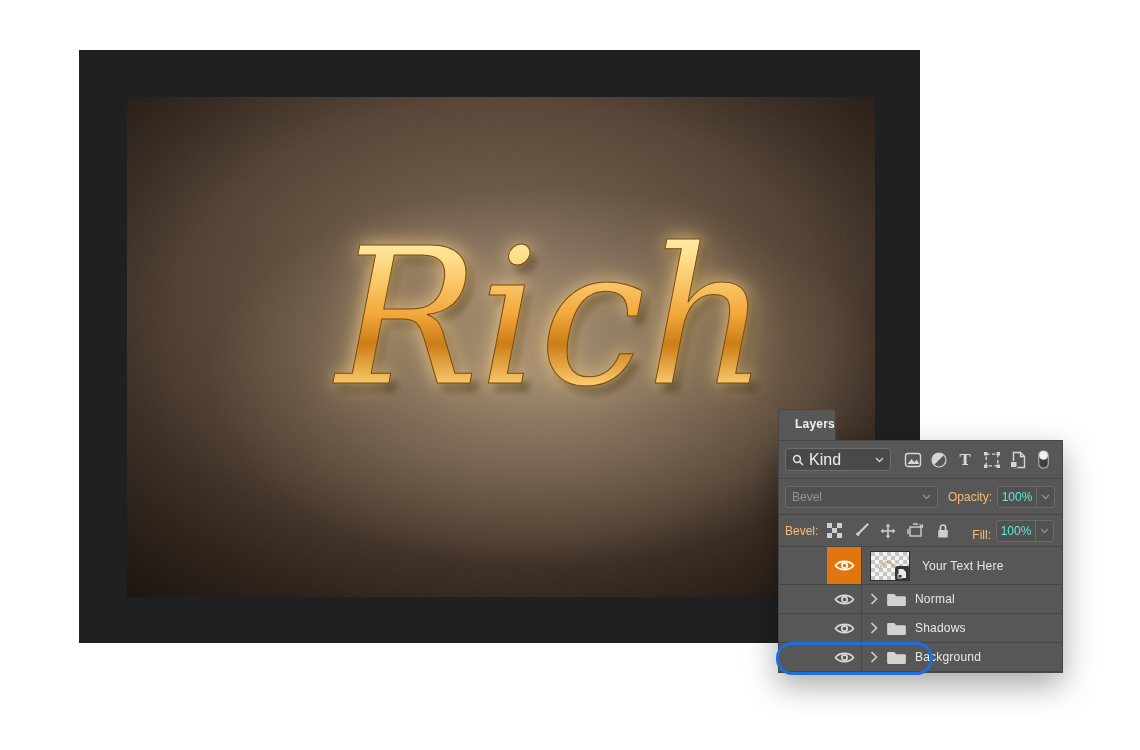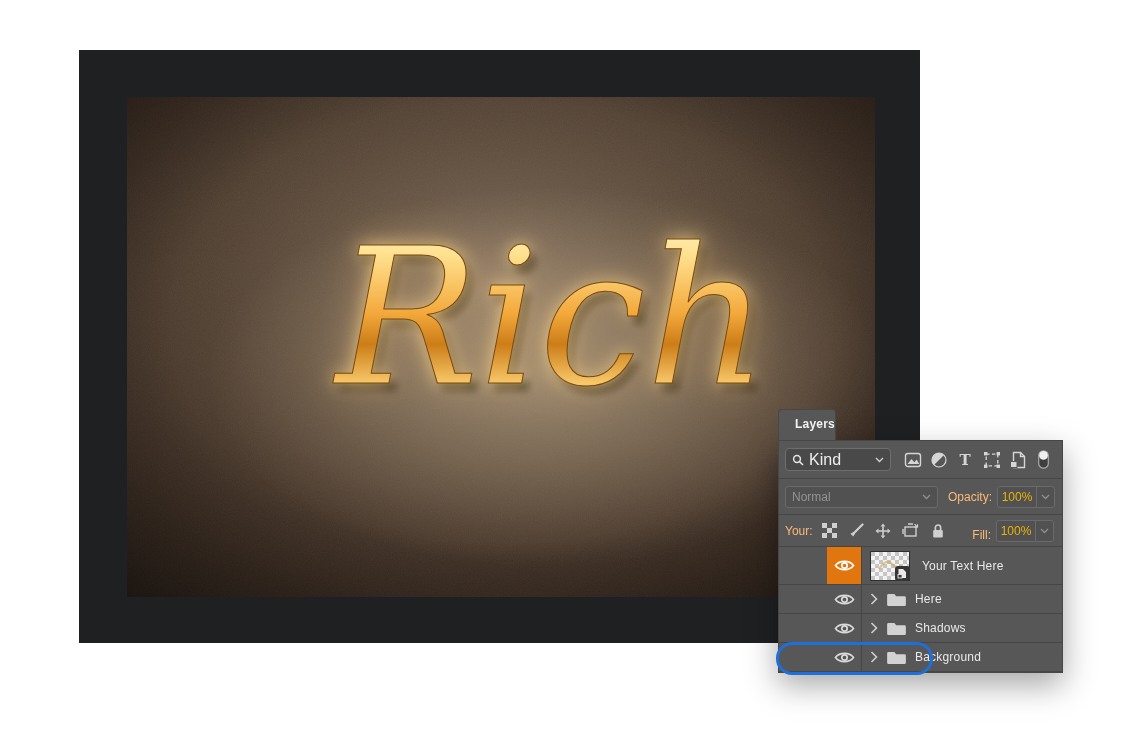--- a/index.html
+++ b/index.html
@@ -26,21 +26,21 @@
            display:flex;align-items:center;padding:0 6px;gap:5px;color:#ededed;cursor:default;}
   .kind-dd .dd-label{flex:1;font-size:16px;}
   .filter-icons{flex:1;display:flex;align-items:center;justify-content:space-between;margin-left:12px;padding-right:2px;}
   .f-icon{display:flex;align-items:center;justify-content:center;width:20px;height:20px;}
 
   .select-dis{box-sizing:border-box;width:153px;height:22px;background:#515151;border:1px solid #6a6a6a;border-radius:3px;
               display:flex;align-items:center;justify-content:space-between;padding:0 6px;color:#939393;}
   .dim{color:#fdba74;}
   .blend-row .dim{margin-left:10px;}
   .value-box{box-sizing:border-box;display:flex;height:22px;background:#515151;border:1px solid #6a6a6a;border-radius:3px;margin-left:5px;}
-  .vb-val{width:38px;text-align:center;line-height:20px;color:#eab308;}
+  .vb-val{width:38px;text-align:center;line-height:20px;color:#5eead4;}
   .vb-chev{width:17px;border-left:1px solid #6a6a6a;display:flex;align-items:center;justify-content:center;}
 
   .lock-icons{display:flex;align-items:center;gap:11px;margin-left:9px;}
   .lock-row .fill-label{margin-left:auto;margin-top:8px;}
 
   .layer-list{position:relative;}
   .layer-row{box-sizing:border-box;height:29px;display:flex;align-items:stretch;border-bottom:1px solid #464646;padding-left:48px;}
   .layer-row.first{height:38px;}
   .layer-row:last-child{border-bottom:none;}
   .eye-cell{width:34px;border-right:1px solid #464646;display:flex;align-items:center;justify-content:center;flex:none;cursor:default;}
@@ -172,38 +172,38 @@
             <svg width="19" height="21" viewBox="0 0 19 21">
               <rect x="4.7" y="1.8" width="9.6" height="17.4" rx="4.8" fill="#3f3f3f" stroke="#a8a8a8" stroke-width="1.2"></rect>
               <circle cx="9.5" cy="6.4" r="4.4" fill="#efefef"></circle>
             </svg>
           </span>
         </div>
       </div>
 
       <div class="p-row blend-row">
         <div class="select-dis">
-          <span>Normal</span>
+          <span>Bevel</span>
           <svg width="9" height="6" viewBox="0 0 9 6">
             <path d="M1 1 L4.5 4.5 L8 1" fill="none" stroke="#8f8f8f" stroke-width="1.3"></path>
           </svg>
         </div>
         <span class="dim">Opacity:</span>
         <div class="value-box">
           <span class="vb-val">100%</span>
           <span class="vb-chev">
             <svg width="9" height="6" viewBox="0 0 9 6">
                 <path d="M1 1 L4.5 4.5 L8 1" fill="none" stroke="#8f8f8f" stroke-width="1.3"></path>
               </svg>
           </span>
         </div>
       </div>
 
       <div class="p-row lock-row">
-        <span class="dim">Your:</span>
+        <span class="dim">Bevel:</span>
         <span class="lock-icons">
           <svg width="15" height="15" viewBox="0 0 15 15">
             <g fill="#cfcfcf">
                 <rect x="0" y="0" width="5" height="5"></rect>
                 <rect x="10" y="0" width="5" height="5"></rect>
                 <rect x="5" y="5" width="5" height="5"></rect>
                 <rect x="0" y="10" width="5" height="5"></rect>
                 <rect x="10" y="10" width="5" height="5"></rect>
               </g>
           </svg>
@@ -271,21 +271,21 @@
           </span>
           <div class="row-content">
             <span class="chev-right">
               <svg width="8" height="12" viewBox="0 0 8 12">
                   <path d="M1.5 1 L6.5 6 L1.5 11" fill="none" stroke="#cfcfcf" stroke-width="1.6"></path>
                 </svg>
             </span>
             <svg width="21" height="15" viewBox="0 0 22 16">
               <path d="M1 3.5 a1.5 1.5 0 0 1 1.5-1.5 h6.2 l2 2.6 h8.8 a1.5 1.5 0 0 1 1.5 1.5 v7.4 a1.5 1.5 0 0 1 -1.5 1.5 h-17 a1.5 1.5 0 0 1 -1.5 -1.5 z" fill="#d2d2d2"></path>
             </svg>
-            <span class="row-label">Here</span>
+            <span class="row-label">Normal</span>
           </div>
         </div>
 
         <div class="layer-row">
           <span class="eye-cell">
             <svg width="21" height="13" viewBox="0 0 21 13">
               <path d="M1.5 6.5 C5.5 1 15.5 1 19.5 6.5 C15.5 12 5.5 12 1.5 6.5 Z" fill="none" stroke="#d9d9d9" stroke-width="1.7"></path>
               <circle cx="10.5" cy="6.5" r="2.7" fill="none" stroke="#d9d9d9" stroke-width="1.7"></circle>
             </svg>
           </span>

